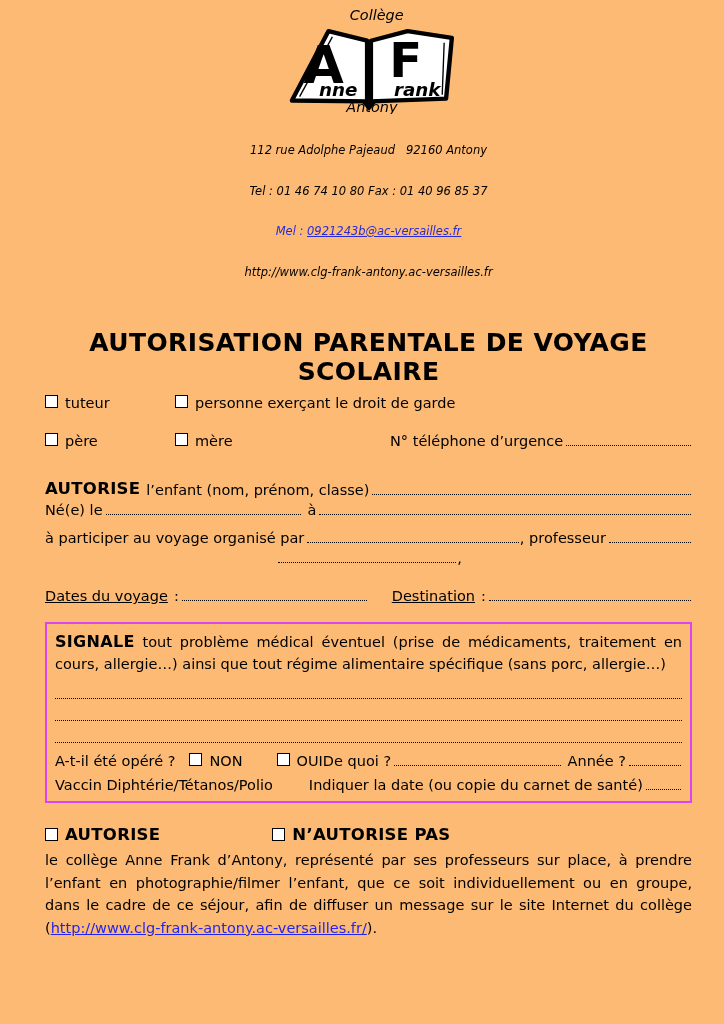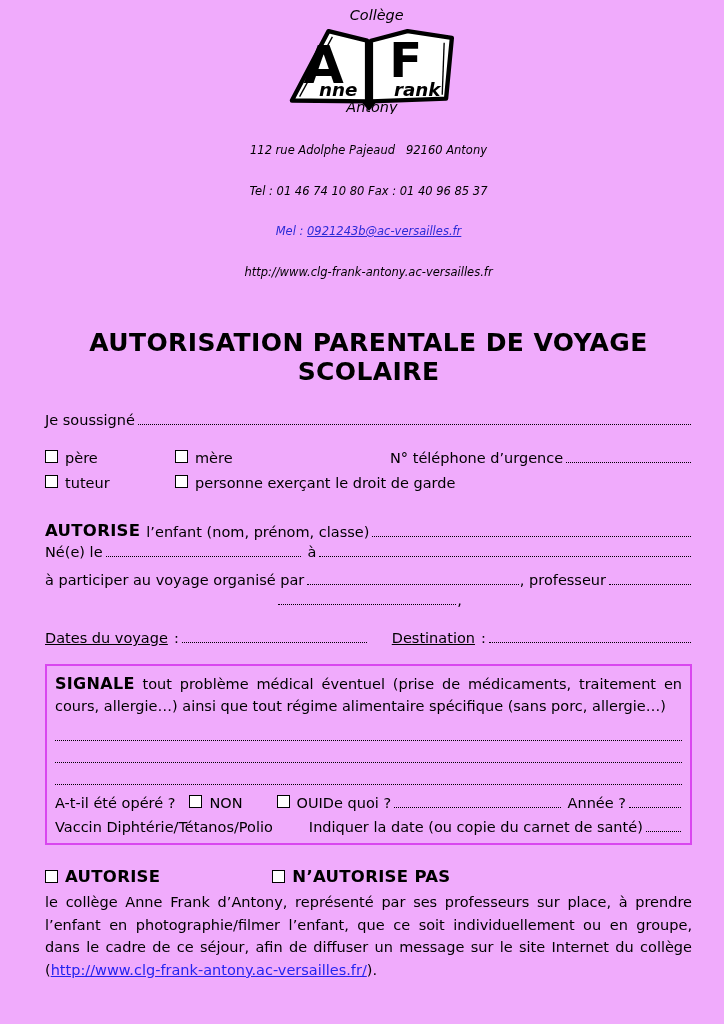--- a/index.html
+++ b/index.html
@@ -1,17 +1,17 @@
 <!DOCTYPE html>
 <html><head>
 <meta charset="utf-8">
 <style>
   html,body{margin:0;padding:0;background:#ffffff;}
   .page{
-    position:relative;width:724px;height:1024px;background:#f0abfc;color:#000;
+    position:relative;width:724px;height:1024px;background:#fdba74;color:#000;
     font-family:"DejaVu Sans",sans-serif;font-size:14.5px;overflow:hidden;
   }
   .inner{padding:6px 32px 0 45px;}
   
   .logo-wrap{text-align:center;margin:0 auto;}
   .addr{text-align:center;font-style:italic;font-size:11.5px;line-height:13.5px;white-space:pre-wrap;}
   .addr .blue{color:#2b2bd6;}
   .addr .ulink{color:#2b2bd6;text-decoration:underline;}
   .title{text-align:center;font-weight:bold;font-size:25px;letter-spacing:.4px;margin-top:22px;}
   
@@ -57,46 +57,42 @@
 
     <div class="addr">
       <div>112 rue Adolphe Pajeaud   92160 Antony</div>
       <div>Tel : 01 46 74 10 80 Fax : 01 40 96 85 37</div>
       <div><span class="blue">Mel : </span><span class="ulink">0921243b@ac-versailles.fr</span></div>
       <div>http://www.clg-frank-antony.ac-versailles.fr</div>
     </div>
 
     <div class="title">AUTORISATION PARENTALE DE VOYAGE SCOLAIRE</div>
 
-    <div class="line" style="margin-top:26px;">
-      <span>Je soussigné</span>
-      <span class="dots"></span>
+
+    <div class="line" style="margin-top:9px;">
+      <span class="w130">
+        <span class="cb"></span>
+        <span>tuteur</span>
+      </span>
+      <span class="line">
+        <span class="cb"></span>
+        <span>personne exerçant le droit de garde</span>
+      </span>
     </div>
-
     <div class="line" style="margin-top:22px;">
       <span class="w130">
         <span class="cb"></span>
         <span>père</span>
       </span>
       <span class="w215">
         <span class="cb"></span>
         <span>mère</span>
       </span>
       <span>N° téléphone d’urgence</span>
       <span class="dots"></span>
-    </div>
-    <div class="line" style="margin-top:9px;">
-      <span class="w130">
-        <span class="cb"></span>
-        <span>tuteur</span>
-      </span>
-      <span class="line">
-        <span class="cb"></span>
-        <span>personne exerçant le droit de garde</span>
-      </span>
     </div>
 
     <div class="line" style="margin-top:30px;">
       <span class="kw">AUTORISE</span>
       <span class="ml6">l’enfant (nom, prénom, classe)</span>
       <span class="dots"></span>
     </div>
     <div class="line" style="margin-top:4px;">
       <span>Né(e) le</span>
       <span class="dots fixed" style="flex:0 0 195px;"></span>

